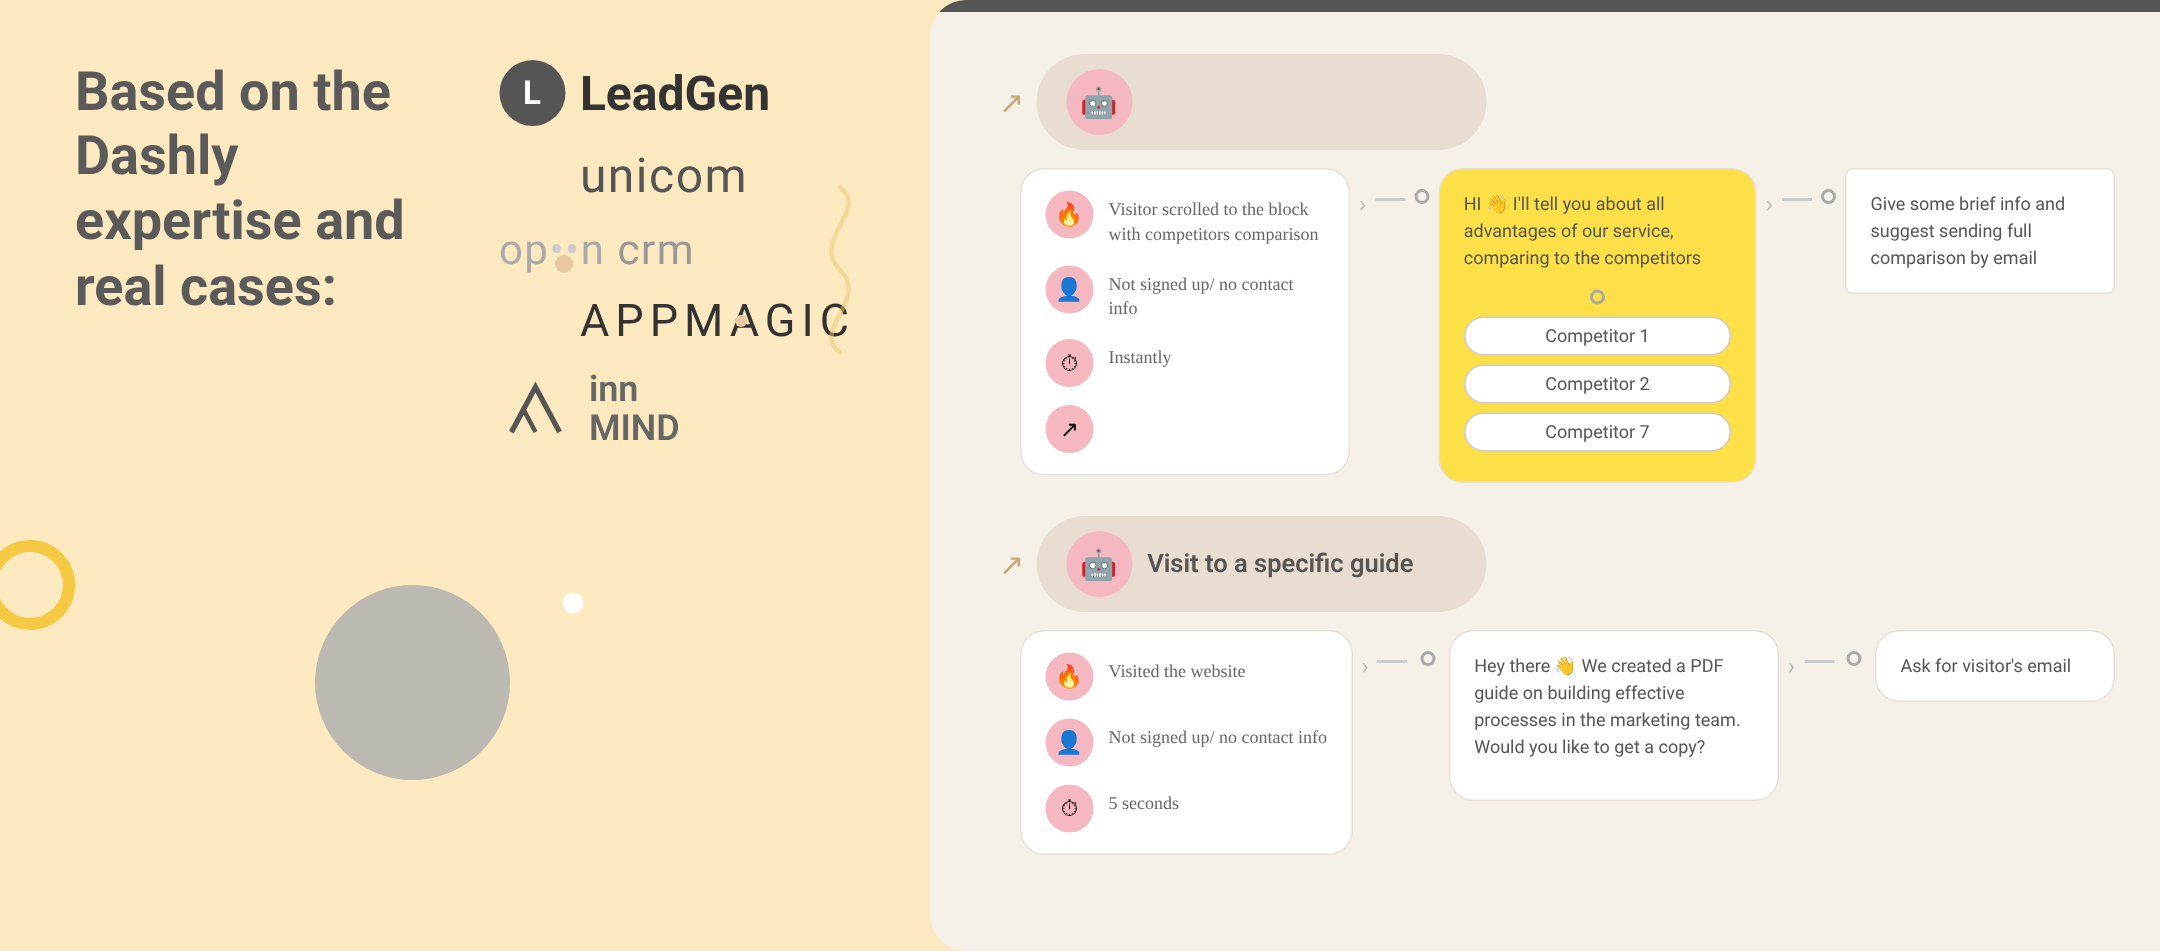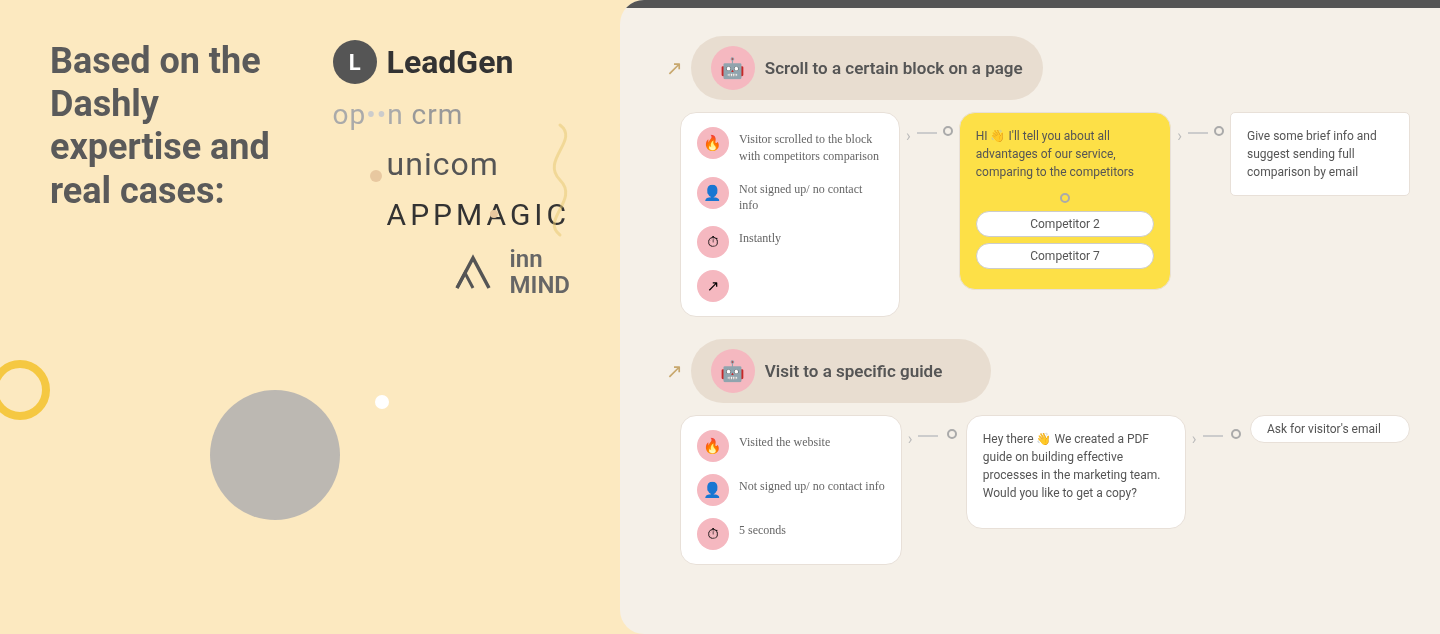--- a/index.html
+++ b/index.html
@@ -77,21 +77,20 @@
       font-weight: 400;
       color: #333;
       letter-spacing: 4px;
       text-transform: uppercase;
     }
 
     .logo-innmind {
       display: flex;
       align-items: center;
       gap: 12px;
-      justify-content: flex-end;
     }
     .logo-innmind .triangle-icon {
       width: 48px;
       height: 48px;
     }
 
     
     .deco-circle-yellow {
       position: absolute;
       width: 60px;
@@ -295,21 +294,21 @@
       border-radius: 16px;
       padding: 14px 16px;
       min-width: 200px;
       max-width: 220px;
       border: 1.5px solid #e8e0d8;
     }
 
     .bottom-response-card {
       background: white;
       border-radius: 16px;
-      padding: 4px 16px;
+      padding: 14px 16px;
       min-width: 160px;
       max-width: 190px;
       border: 1.5px solid #e8e0d8;
     }
 
     .opencrm-text {
       font-size: 28px;
       font-weight: 400;
       color: #999;
       letter-spacing: 1px;
@@ -324,28 +323,28 @@
 <div class="left-panel">
   <h2 class="headline">Based on the Dashly expertise and real cases:</h2>
 
   <div class="logos">
 
     <div class="logo-item logo-leadgen">
       <div class="icon-circle">L</div>
       <span class="brand-name">LeadGen</span>
     </div>
 
+    <div class="logo-item logo-unicom" style="margin-left:54px;">
+      <span class="brand-name">unicom</span>
+    </div>
+
     <div class="logo-item logo-opencrm">
       <span class="opencrm-text">
         <span class="open" style="color:#aaa;">op</span><span style="color:#ccc;">••</span><span style="color:#aaa;">n</span><span style="color:#999;"> crm</span>
       </span>
-    </div>
-
-    <div class="logo-item logo-unicom" style="margin-left:54px;">
-      <span class="brand-name">unicom</span>
     </div>
 
     <div class="logo-item logo-appmagic" style="margin-left:54px;">
       <span class="brand-name">APPMAGIC</span>
     </div>
 
     <div class="logo-item logo-innmind">
       <svg class="triangle-icon" viewBox="0 0 48 48" fill="none" xmlns="http://www.w3.org/2000/svg">
         <polyline points="8,40 24,10 40,40" stroke="#555" stroke-width="3.5" fill="none"></polyline>
         <polyline points="8,40 16,25 24,40" stroke="#555" stroke-width="3" fill="none"></polyline>
@@ -367,21 +366,20 @@
 </div>
 
 <div class="right-panel">
 
   <div class="flow-section">
 
     <div style="display:flex; align-items:center; margin-bottom:12px; margin-left:16px;">
       <span style="color:#c8a86e; font-size:20px; margin-right:8px;">↗</span>
       <div class="trigger-pill">
         <div class="bot-icon">🤖</div>
-        <span class="trigger-label">Scroll to a certain block on a page</span>
       </div>
     </div>
 
     <div class="flow-cards-row">
 
       <div class="condition-card">
         <div class="condition-item">
           <div class="cond-icon">🔥</div>
           <span class="cond-text">Visitor scrolled to the block with competitors comparison</span>
         </div>
@@ -398,20 +396,21 @@
         </div>
       </div>
 
       <div class="arrow-right">›</div>
       <div style="width:20px; height:2px; background:#ccc; margin-top:20px; flex-shrink:0;"></div>
       <div class="connector-dot" style="margin-top:14px; flex-shrink:0;"></div>
 
       <div class="message-card">
         <div class="message-text">HI 👋 I'll tell you about all advantages of our service, comparing to the competitors</div>
         <div class="connector-dot" style="margin-bottom:8px;"></div>
+        <span class="competitor-btn">Competitor 1</span>
         <span class="competitor-btn">Competitor 2</span>
         <span class="competitor-btn">Competitor 7</span>
       </div>
 
       <div class="arrow-right">›</div>
       <div style="width:20px; height:2px; background:#ccc; margin-top:20px; flex-shrink:0;"></div>
       <div class="connector-dot" style="margin-top:14px; flex-shrink:0;"></div>
 
       <div class="response-card">
         <div class="response-text">Give some brief info and suggest sending full comparison by email</div>

